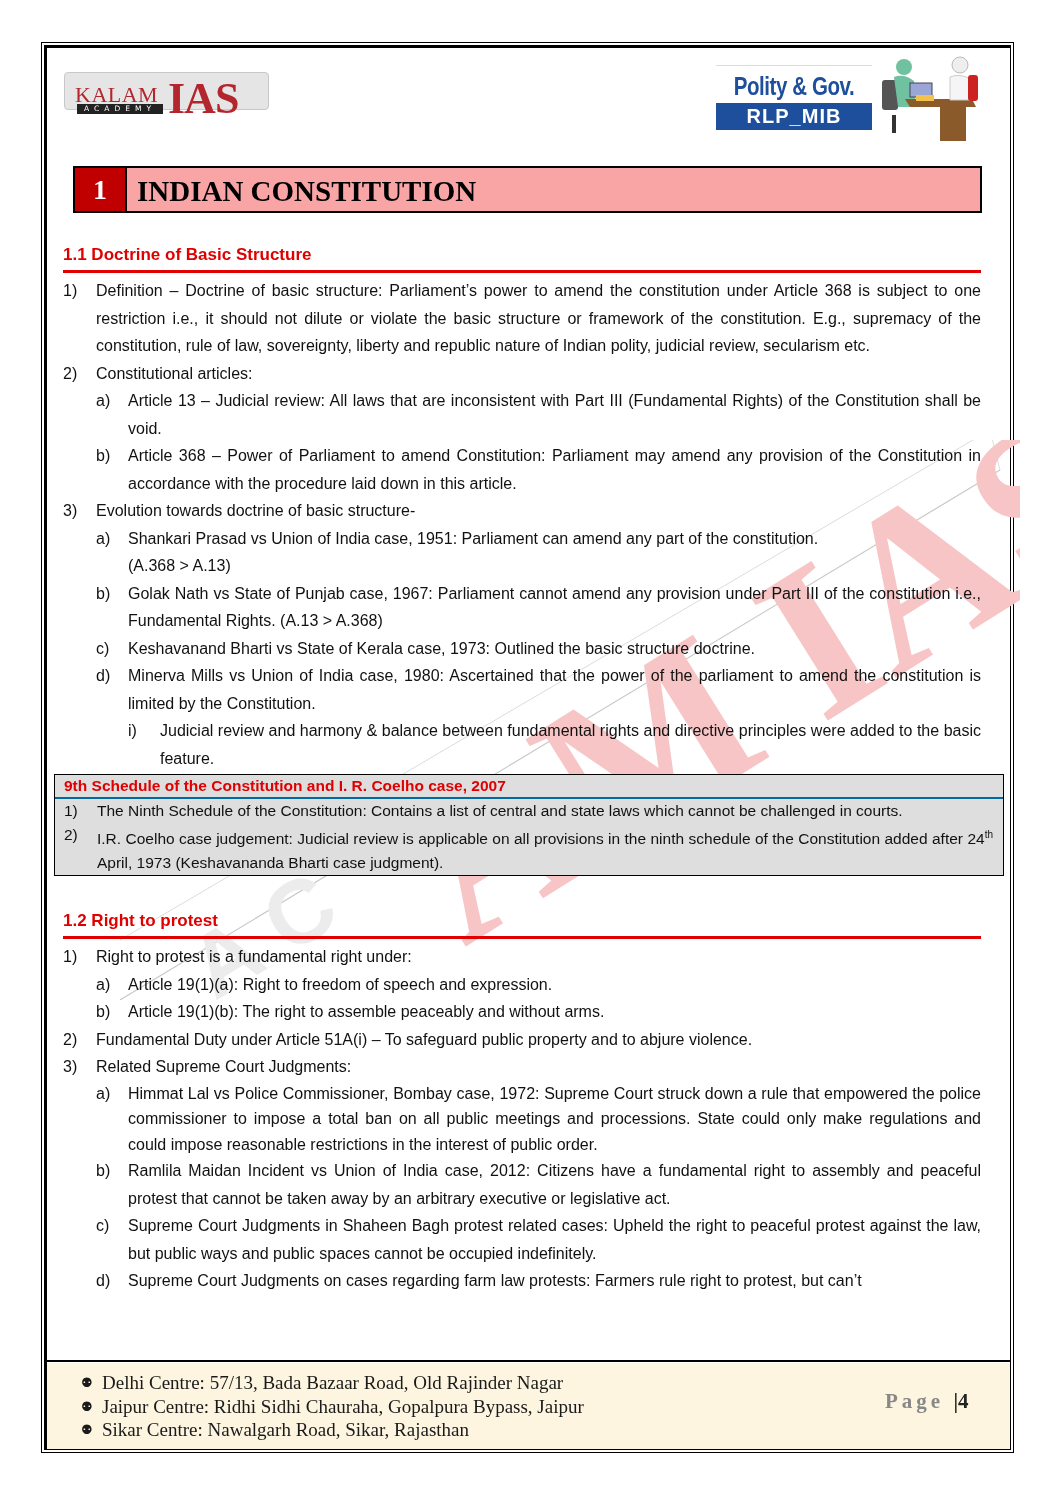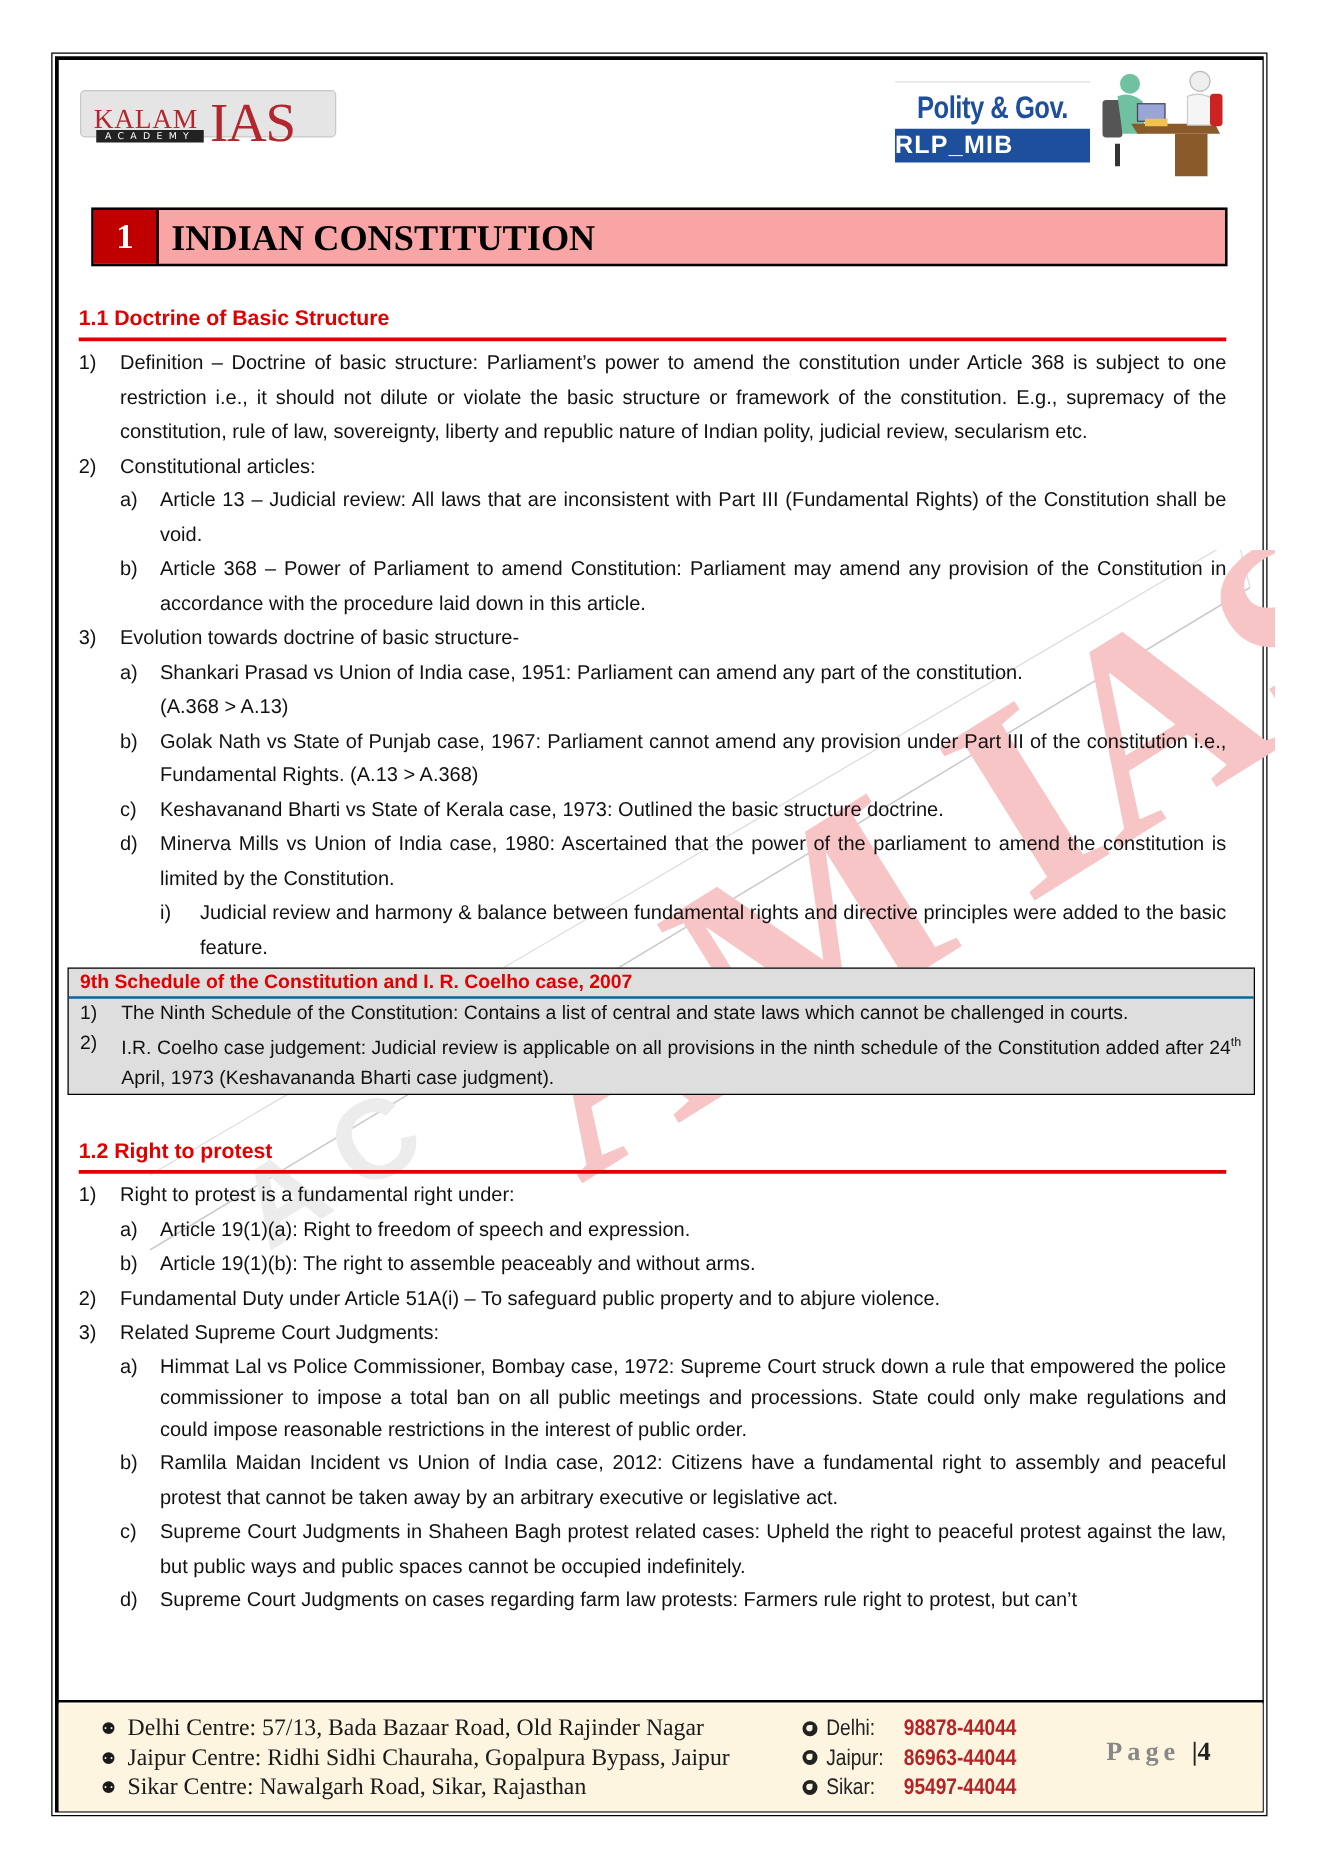--- a/index.html
+++ b/index.html
@@ -14,27 +14,27 @@
   .watermark { position:absolute; left:120px; top:440px; width:900px; height:560px; pointer-events:none; }
 
   
   .logo-box { position:absolute; left:64px; top:72px; width:205px; height:38px; border:1px solid #c8c8c8;
               border-radius:4px; background:#e5e5e5; box-sizing:border-box; }
   .logo-kalam { position:absolute; left:10px; top:9px; font-family:"Liberation Serif", serif; font-size:22px;
                 color:#b4262d; letter-spacing:0.5px; font-weight:normal; }
   .logo-academy { position:absolute; left:12px; top:31px; width:86px; height:10px; background:#222;
                   color:#fff; font-size:7.5px; letter-spacing:5px; line-height:10px; text-align:center; font-family:"DejaVu Sans", sans-serif; }
   .logo-ias { position:absolute; left:103px; top:2px; font-family:"Liberation Serif", serif; font-size:44px;
-              color:#b4262d; font-weight:normal; line-height:48px; letter-spacing:-1px; }
+              color:#b4262d; font-weight:bold; line-height:48px; letter-spacing:-1px; }
 
   .brand-right { position:absolute; left:716px; top:65px; width:156px; }
   .brand-line { height:1px; background:#ddd; margin-bottom:6px; }
   .brand-title { font-family:"Liberation Sans", sans-serif; font-weight:bold; font-size:25px; color:#1e4f9c;
                  text-align:center; transform:scaleX(0.82); transform-origin:center; line-height:28px; letter-spacing:-0.5px; }
-  .brand-sub { margin-top:3px; background:#1e4f9c; color:#fff; font-weight:bold; font-size:20px; 
+  .brand-sub { margin-top:3px; background:#1e4f9c; color:#fff; font-weight:bold; font-size:20px; text-align:center;
                height:27px; line-height:27px; letter-spacing:1px; }
   .office-illus { position:absolute; left:880px; top:55px; width:100px; height:88px; }
 
   
   .chapter { position:absolute; left:73px; top:166px; width:909px; height:47px; border:2px solid #000;
              box-sizing:border-box; background:#f9a5a5; display:flex; }
   .chapter-num { width:50px; background:#c00000; color:#fff; font-family:"Liberation Serif", serif; font-weight:bold;
                  font-size:28px; text-align:center; line-height:43px; border-right:2px solid #000; }
   .chapter-title { padding-left:10px; font-family:"Liberation Serif", serif; font-weight:bold; font-size:29px; line-height:46px; color:#000; }
 
@@ -234,35 +234,18 @@
       <b>Jaipur Centre:</b>
         <span style="white-space:pre;"> Ridhi Sidhi Chauraha, Gopalpura Bypass, Jaipur</span>
     </div>
     <div class="addr-row">
       <span class="pin">⚉</span>
       <b>Sikar Centre:</b>
         <span style="white-space:pre;"> Nawalgarh Road, Sikar, Rajasthan</span>
     </div>
   </div>
 
-  <div class="phones">
-    <div class="phone-row">
-      <span class="phone-icon"></span>
-      <span class="phone-city">Delhi:</span>
-      <span class="phone-num">98878-44044</span>
-    </div>
-    <div class="phone-row">
-      <span class="phone-icon"></span>
-      <span class="phone-city">Jaipur:</span>
-      <span class="phone-num">86963-44044</span>
-    </div>
-    <div class="phone-row">
-      <span class="phone-icon"></span>
-      <span class="phone-city">Sikar:</span>
-      <span class="phone-num">95497-44044</span>
-    </div>
-  </div>
 
   <div class="pageno">
     <span>Page</span>
     <span class="num">|</span><span class="num">4</span>
   </div>
 </div>
 
 </body></html>

